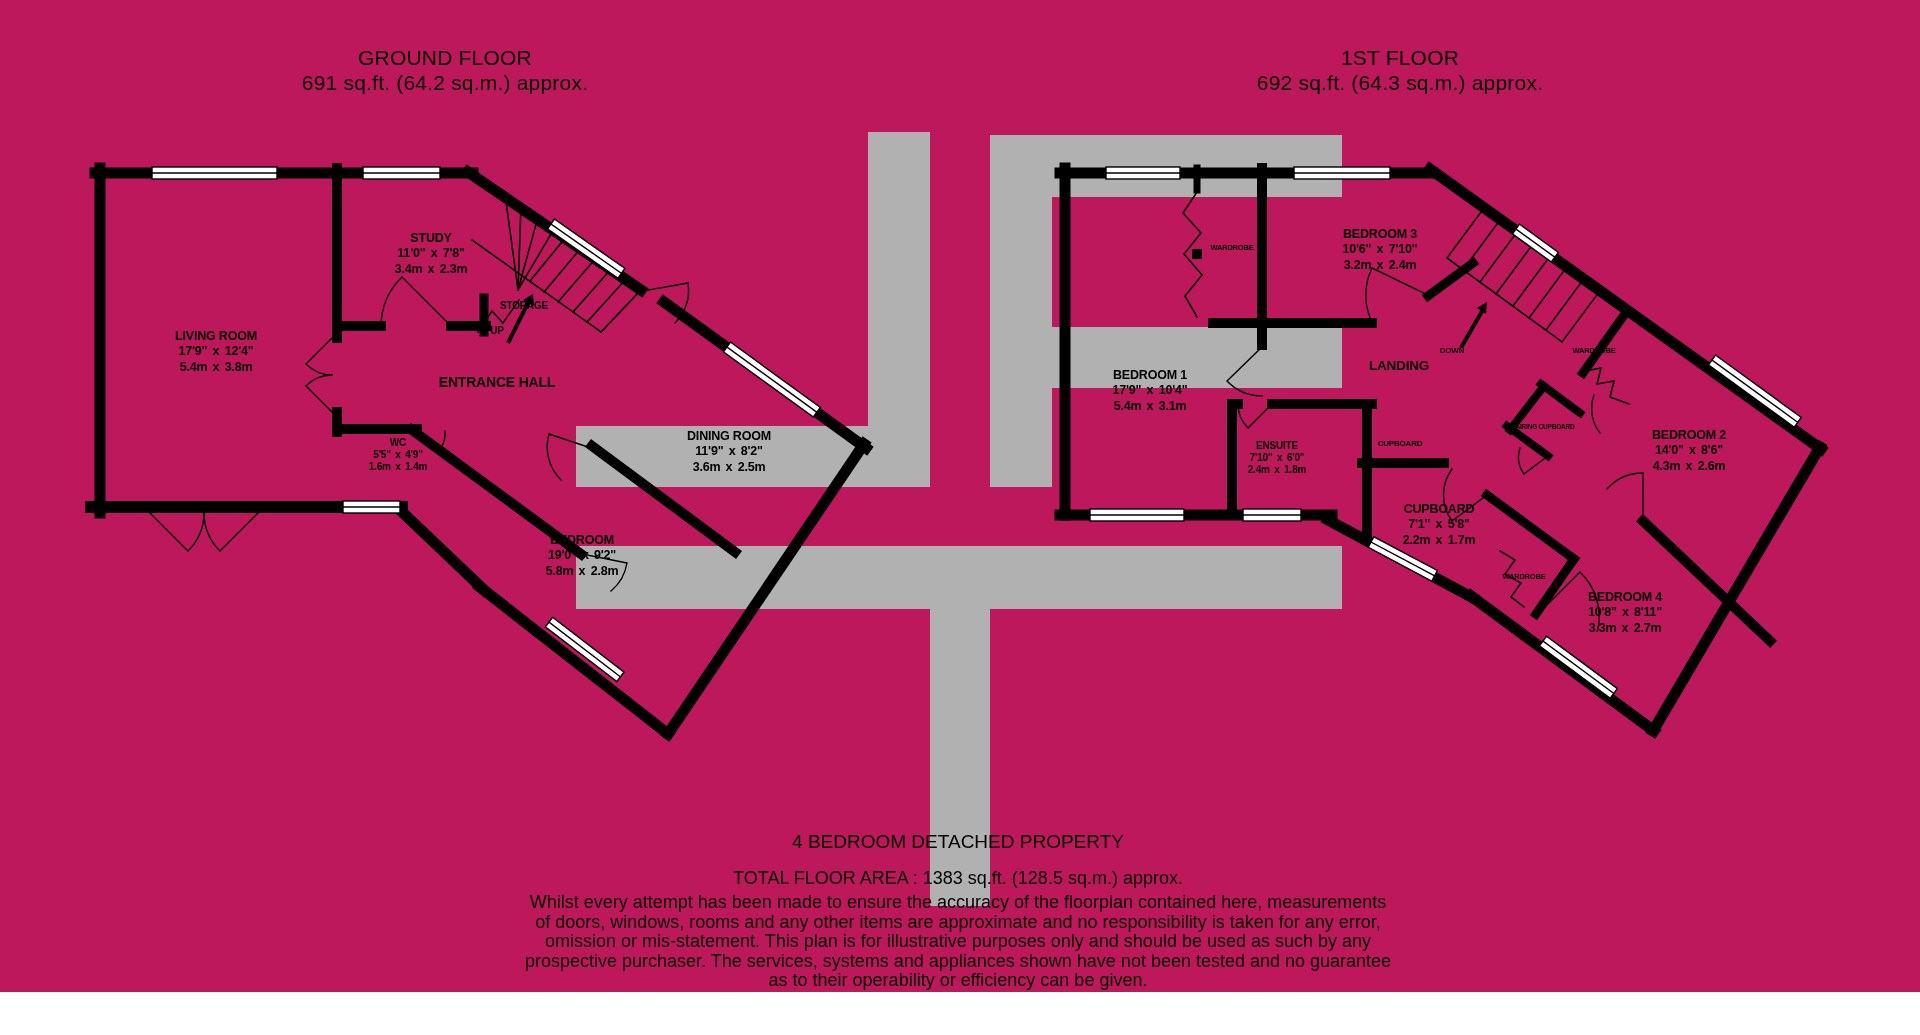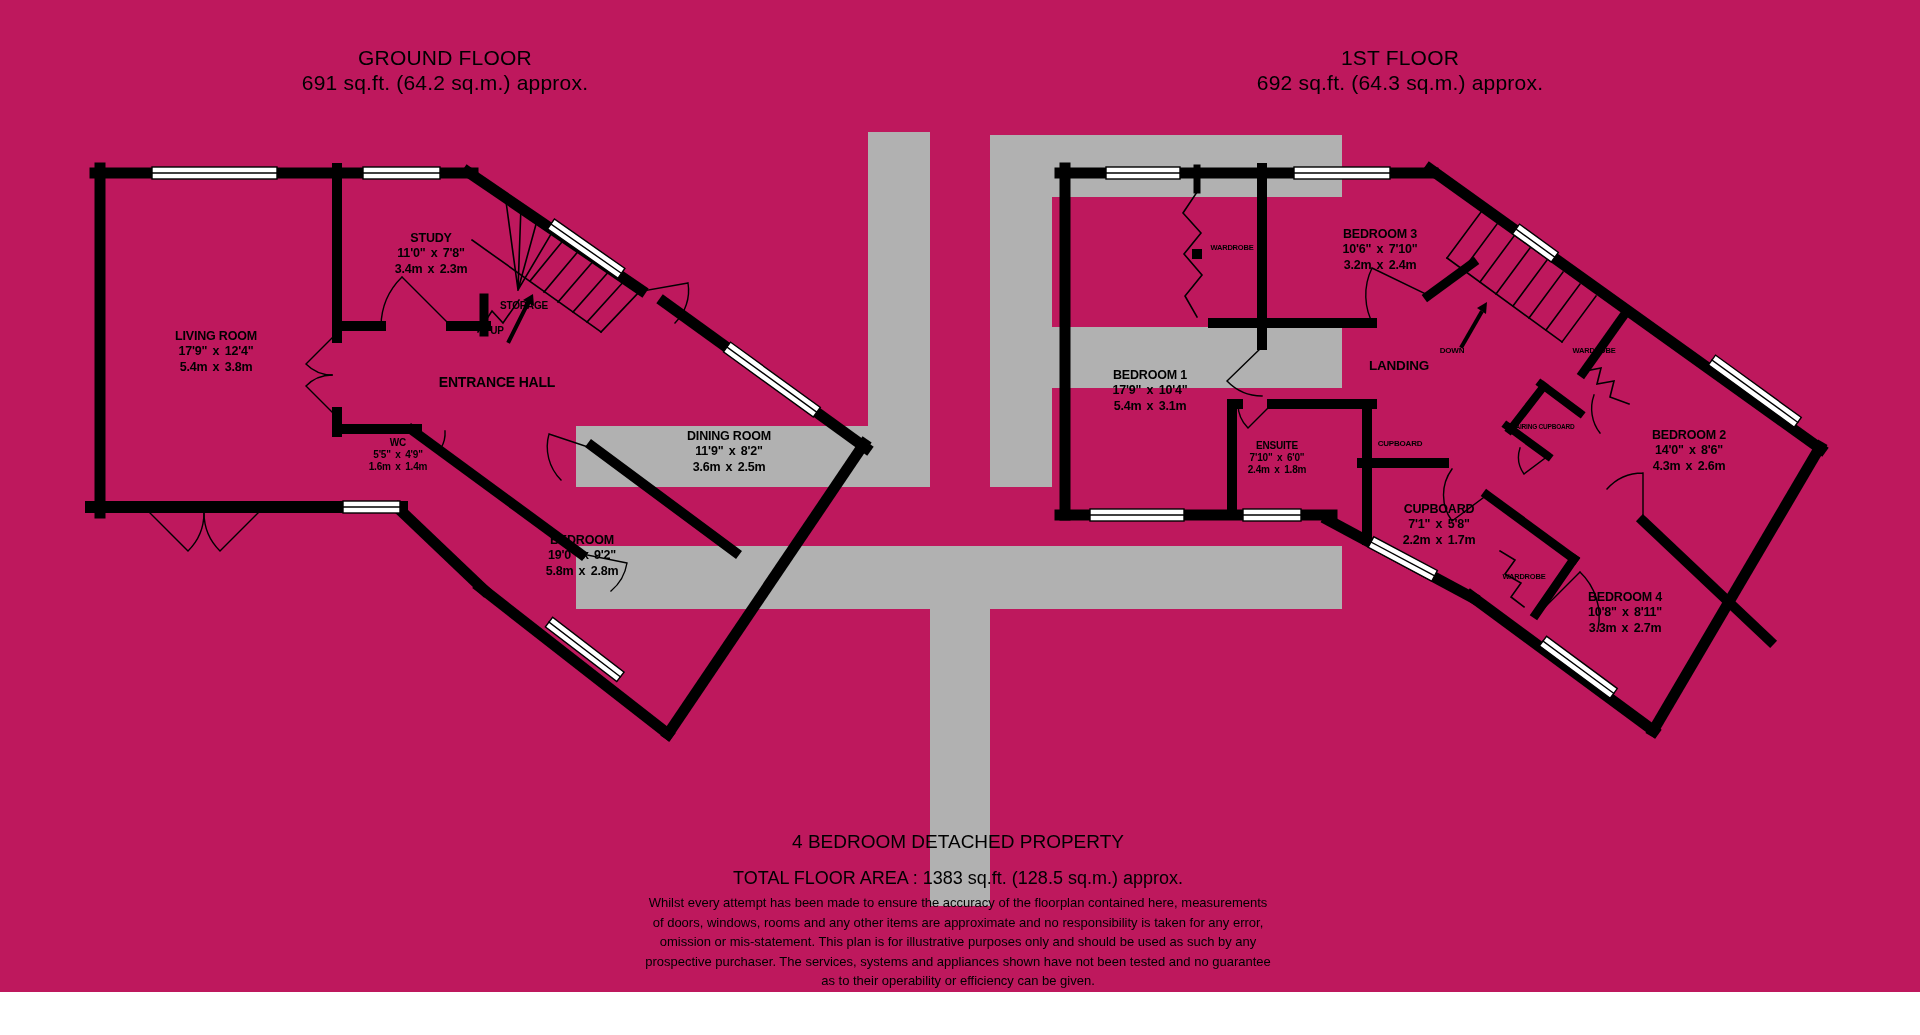--- a/index.html
+++ b/index.html
@@ -13,21 +13,21 @@
   .sm{font-size:10px;line-height:1.2;}
   .xs{font-size:7.5px;}
   .xxs{font-size:6.5px;}
   .med{font-size:10px;}
   .single{font-size:14px;}
   .title{position:absolute;transform:translateX(-50%);text-align:center;z-index:3;
          font-size:21px;line-height:25px;font-weight:normal;letter-spacing:0.2px;}
   .foot{position:absolute;transform:translateX(-50%);text-align:center;z-index:3;white-space:nowrap;}
   #footer-property{font-size:19px;}
   #footer-total{font-size:18px;}
-  #footer-disclaimer{font-size:13px;line-height:19.5px;font-weight:normal;}
+  #footer-disclaimer{font-size:18px;line-height:19.5px;font-weight:normal;}
 </style>
 </head>
 <body>
 
 <div id="page">
 
   <div class="wm" style="left:868px;top:132px;width:62px;height:355px;"></div>
   <div class="wm" style="left:576px;top:426px;width:292px;height:61px;"></div>
   <div class="wm" style="left:990px;top:135px;width:352px;height:62px;"></div>
   <div class="wm" style="left:990px;top:197px;width:62px;height:290px;"></div>

